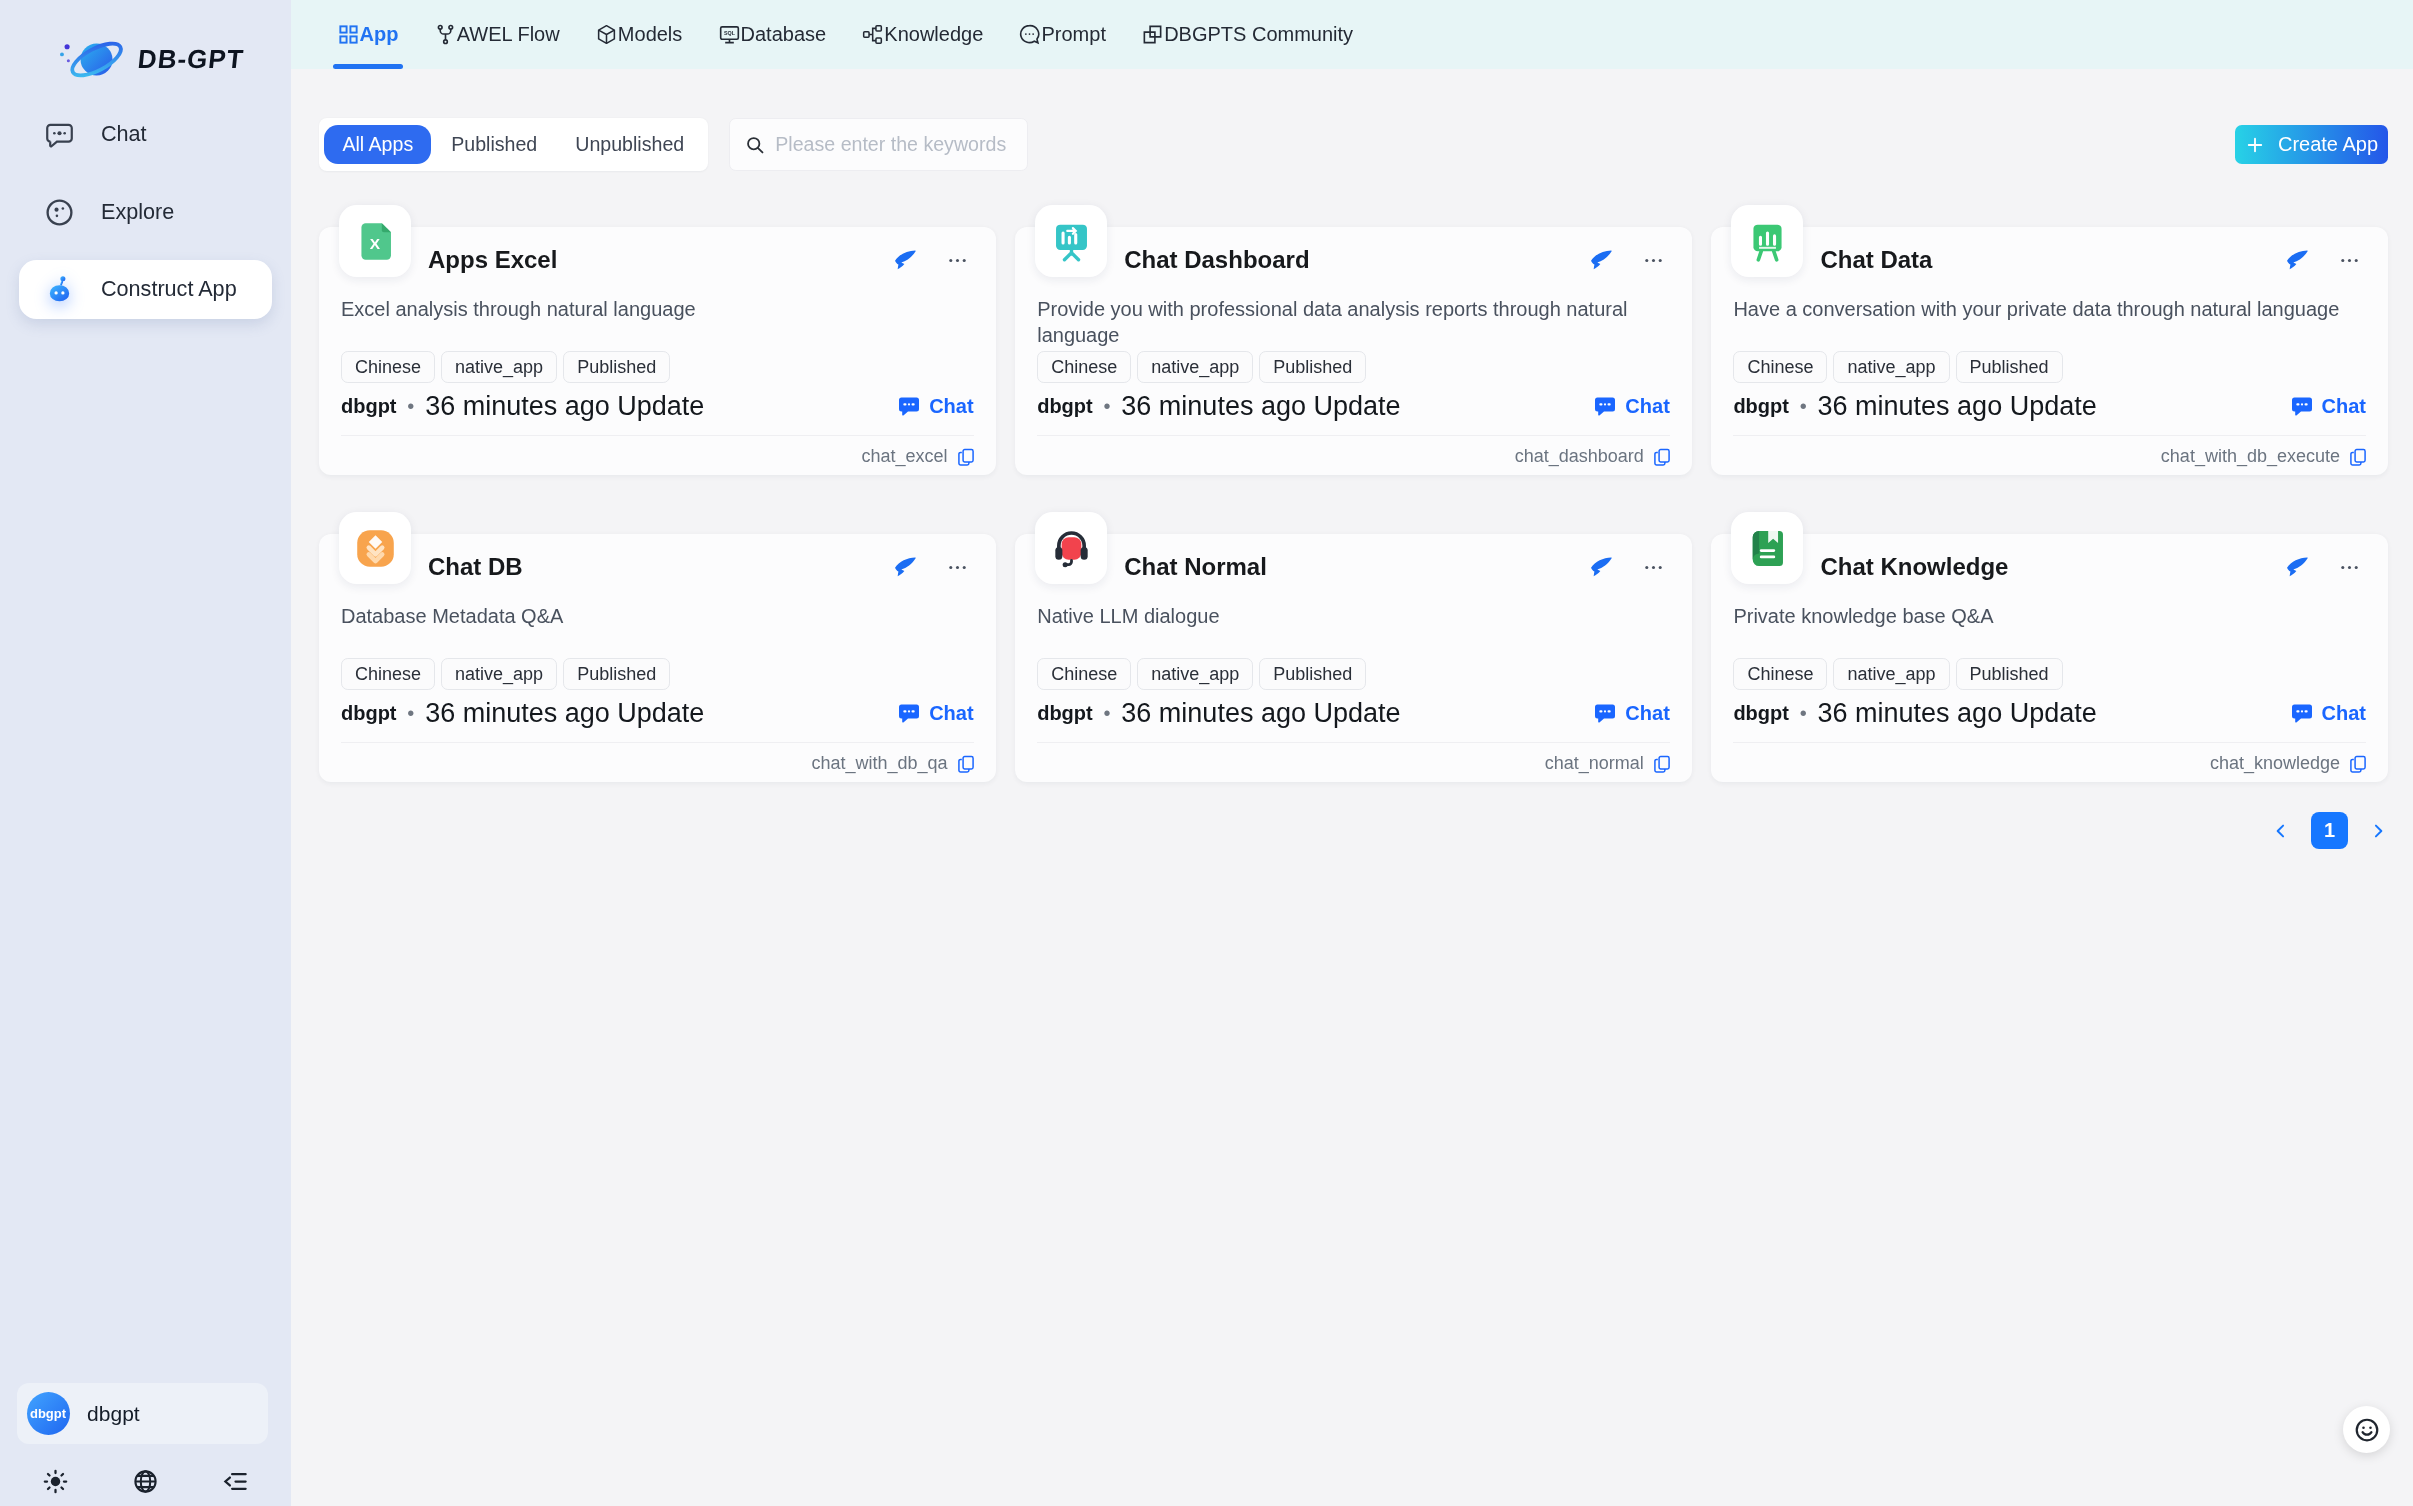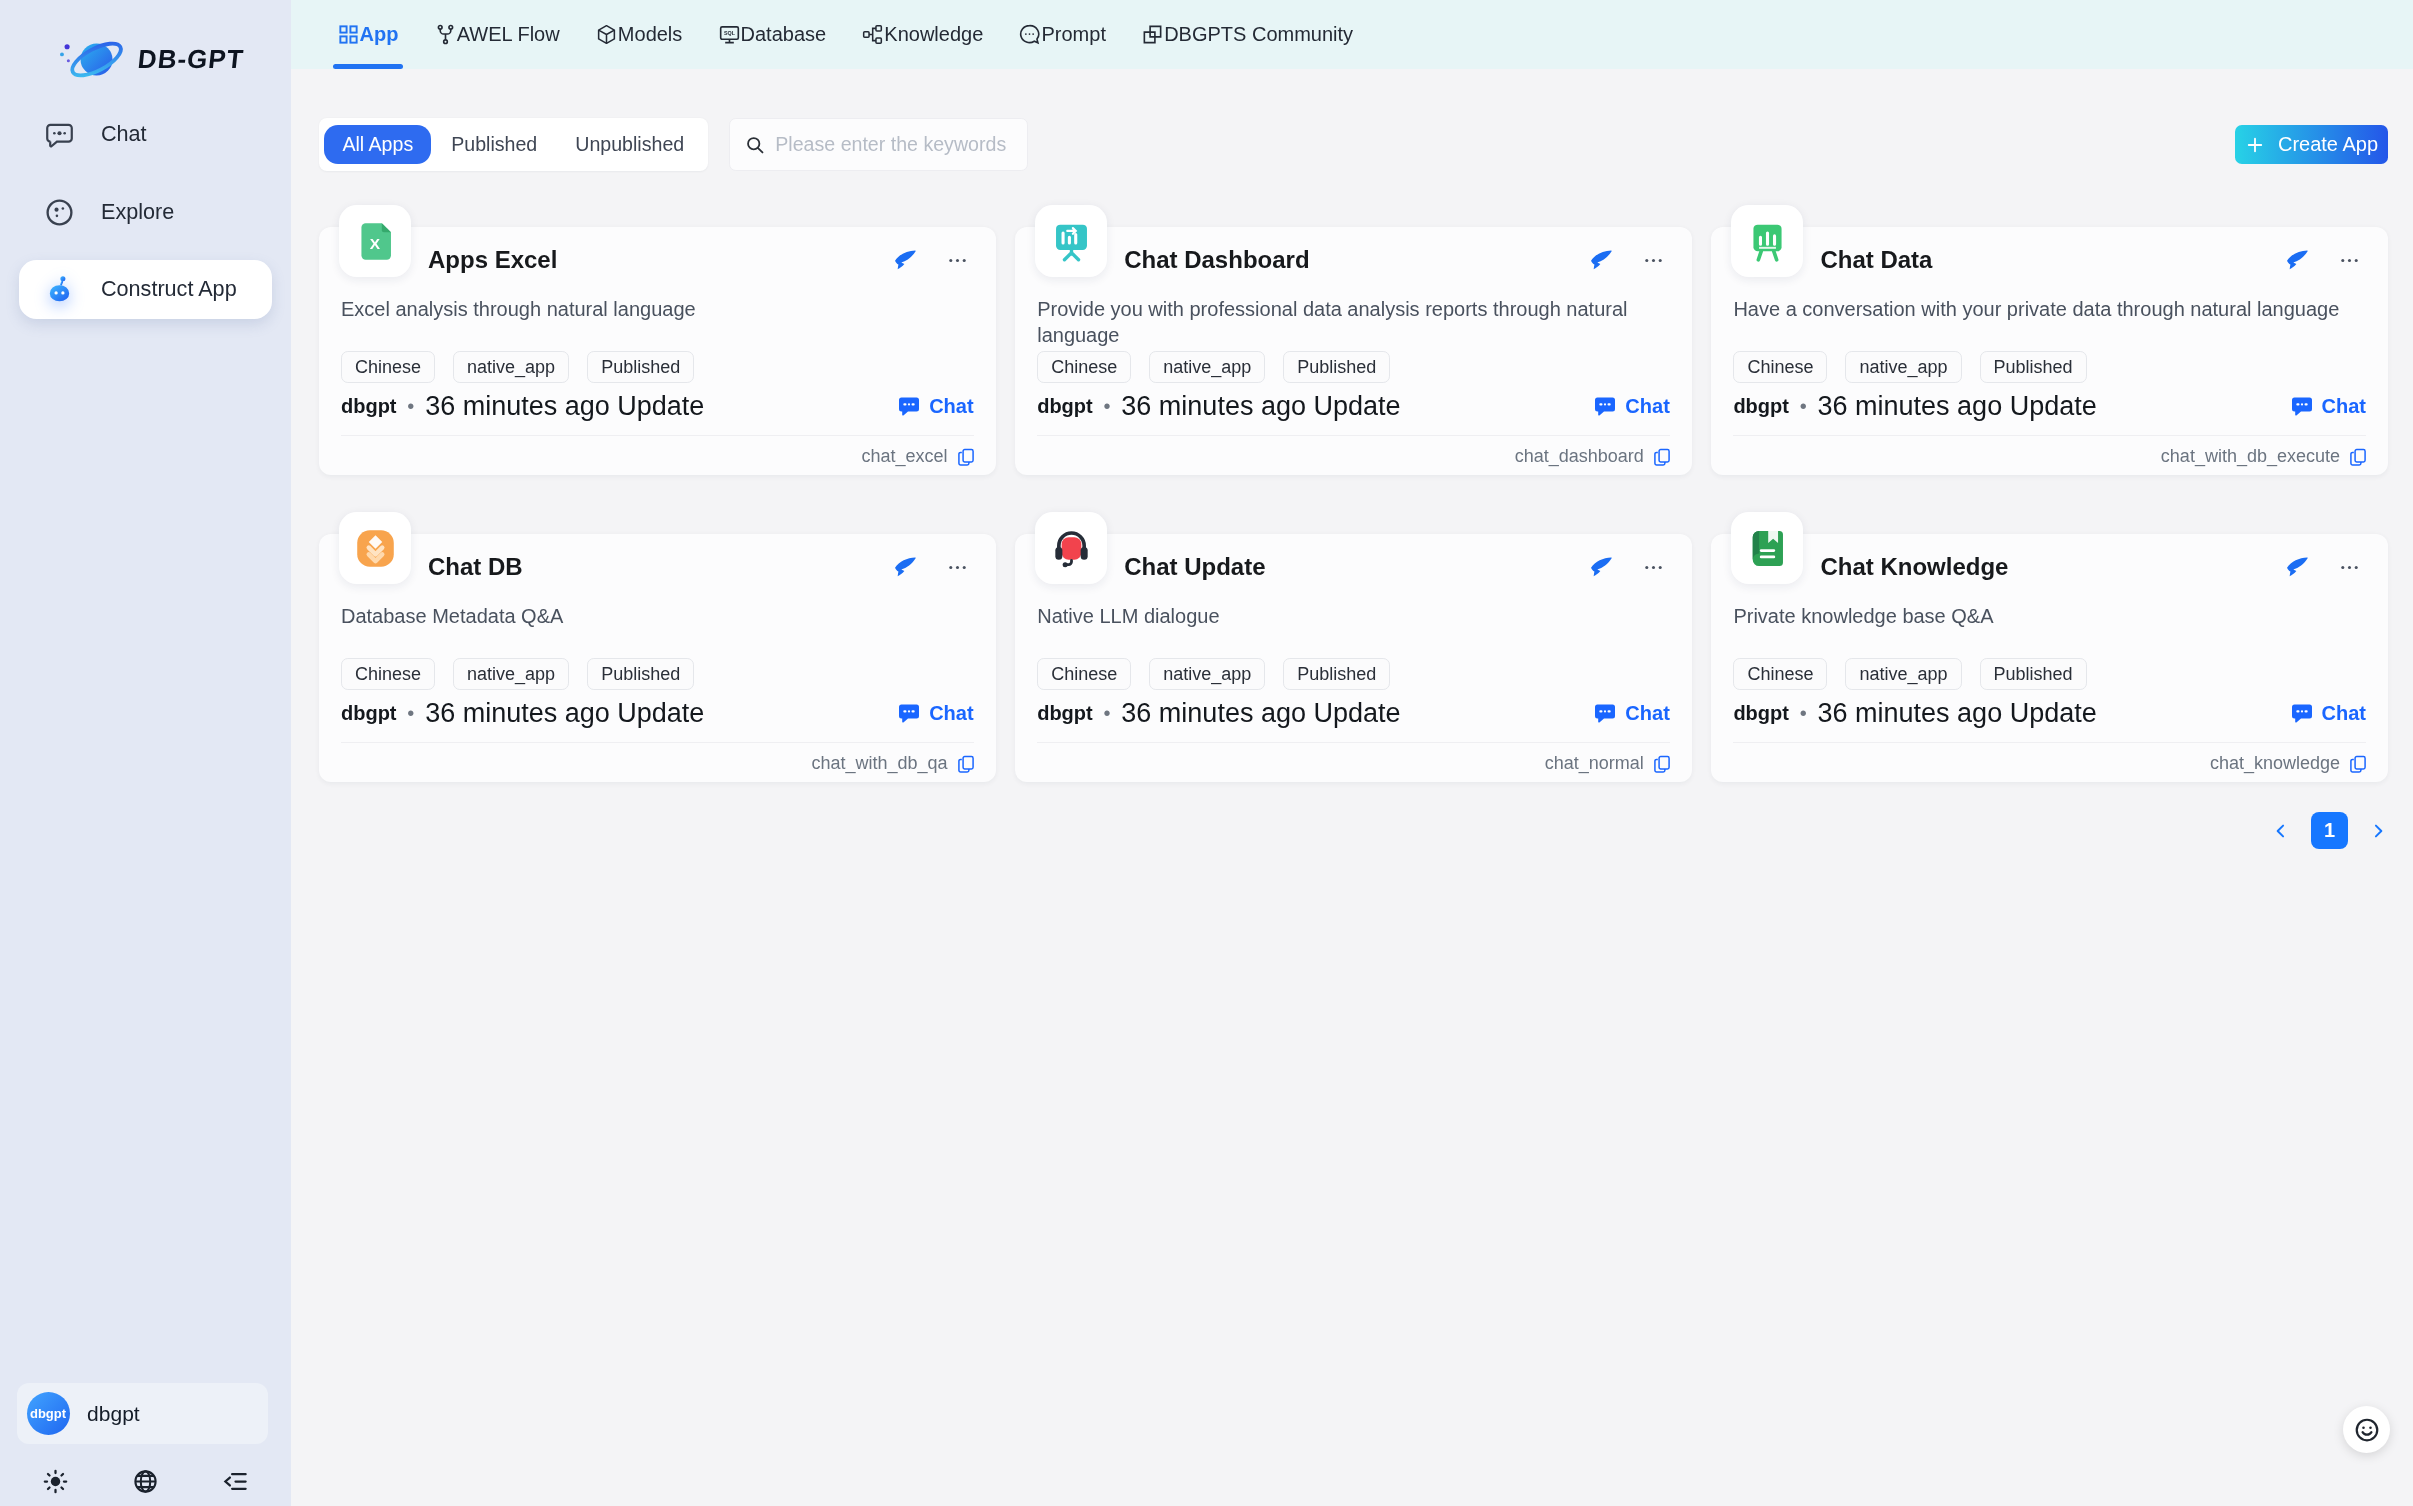--- a/index.html
+++ b/index.html
@@ -68,21 +68,21 @@
     box-shadow:0 2.7px 9.5px rgba(30,40,80,.08);display:flex;align-items:center;justify-content:center;}
   .appicon svg{width:45px;height:45px;}
   .card-head{position:absolute;left:109px;top:19px;right:27px;display:flex;align-items:center;}
   .card-title{font-size:24px;font-weight:700;color:#17191c;}
   .head-actions{margin-left:auto;display:flex;align-items:center;gap:28px;}
   .share{color:#1b6df3;}
   .share svg{width:26px;height:26px;}
   .more{color:#4a5260;}
   .more svg{width:23px;height:23px;}
   .desc{position:absolute;left:22px;top:69px;right:27px;font-size:20px;line-height:26px;color:#49515e;}
-  .tags{position:absolute;left:22px;top:124px;display:flex;gap:18px;}
+  .tags{position:absolute;left:22px;top:124px;display:flex;gap:6px;}
   .tag{font-size:18px;color:#2a2f38;background:#fbfbfc;border:1.4px solid #e5e7eb;border-radius:6.8px;padding:4.7px 13px;}
   .meta{position:absolute;left:22px;right:22px;top:165px;height:28px;display:flex;align-items:center;gap:10.8px;}
   .owner{font-size:20px;font-weight:600;color:#14181d;}
   .sep{font-size:20px;color:#6f7681;}
   .updated{font-size:27px;color:#14181d;}
   .chatlink{margin-left:auto;display:flex;align-items:center;gap:8px;color:#1a66ff;font-size:20px;font-weight:600;cursor:pointer;}
   .chatlink svg{width:24px;height:24px;}
   .divider{position:absolute;left:22px;right:22px;top:208px;height:1.4px;background:#efeff2;}
   .card-foot{position:absolute;right:20px;top:219px;display:flex;align-items:center;gap:8px;}
   .code{font-size:18px;color:#6b7480;}
@@ -595,21 +595,21 @@
               <rect x="9" y="8" width="14" height="16" rx="5" fill="#f2434d"></rect>
               <path d="M7 18 v-4 a9 9 0 0 1 18 0 v4" fill="none" stroke="#262d38" stroke-width="2.6" stroke-linecap="round"></path>
               <rect x="4.5" y="15" width="5" height="9" rx="2.5" fill="#262d38"></rect>
               <rect x="22.5" y="15" width="5" height="9" rx="2.5" fill="#262d38"></rect>
               <path d="M16 24.5 v1 a2 2 0 0 1 -2 2 h-1.5" fill="none" stroke="#262d38" stroke-width="2" stroke-linecap="round"></path>
               <circle cx="11.5" cy="27.5" r="1.8" fill="#262d38"></circle>
             </svg>
           </span>
         </div>
         <div class="card-head">
-          <h3 class="card-title">Chat Update</h3>
+          <h3 class="card-title">Chat Normal</h3>
           <div class="head-actions">
             <span class="share">
               <svg viewBox="0 0 24 24" fill="currentColor">
                 <path d="M2.8 12.6 C6.5 6.8 14.2 3.4 21.4 3.2 c.4 0 .6 .4 .4 .7 C18.6 9.2 13.4 13 8.6 14.2 l2.8 1.6 c-1.8 2.2 -4 3.9 -6.2 4.7 l.7 -4.3 C4.6 15.4 3.5 14.1 2.8 12.6 Z"></path>
               </svg>
             </span>
             <span class="more">
               <svg viewBox="0 0 24 24" fill="currentColor">
                 <circle cx="5" cy="12" r="1.6"></circle>
                 <circle cx="12" cy="12" r="1.6"></circle>

